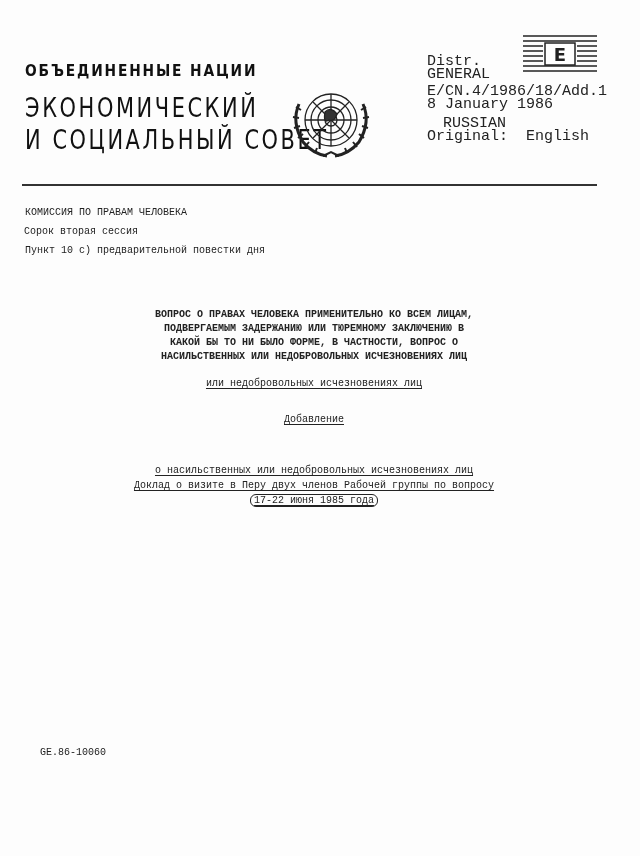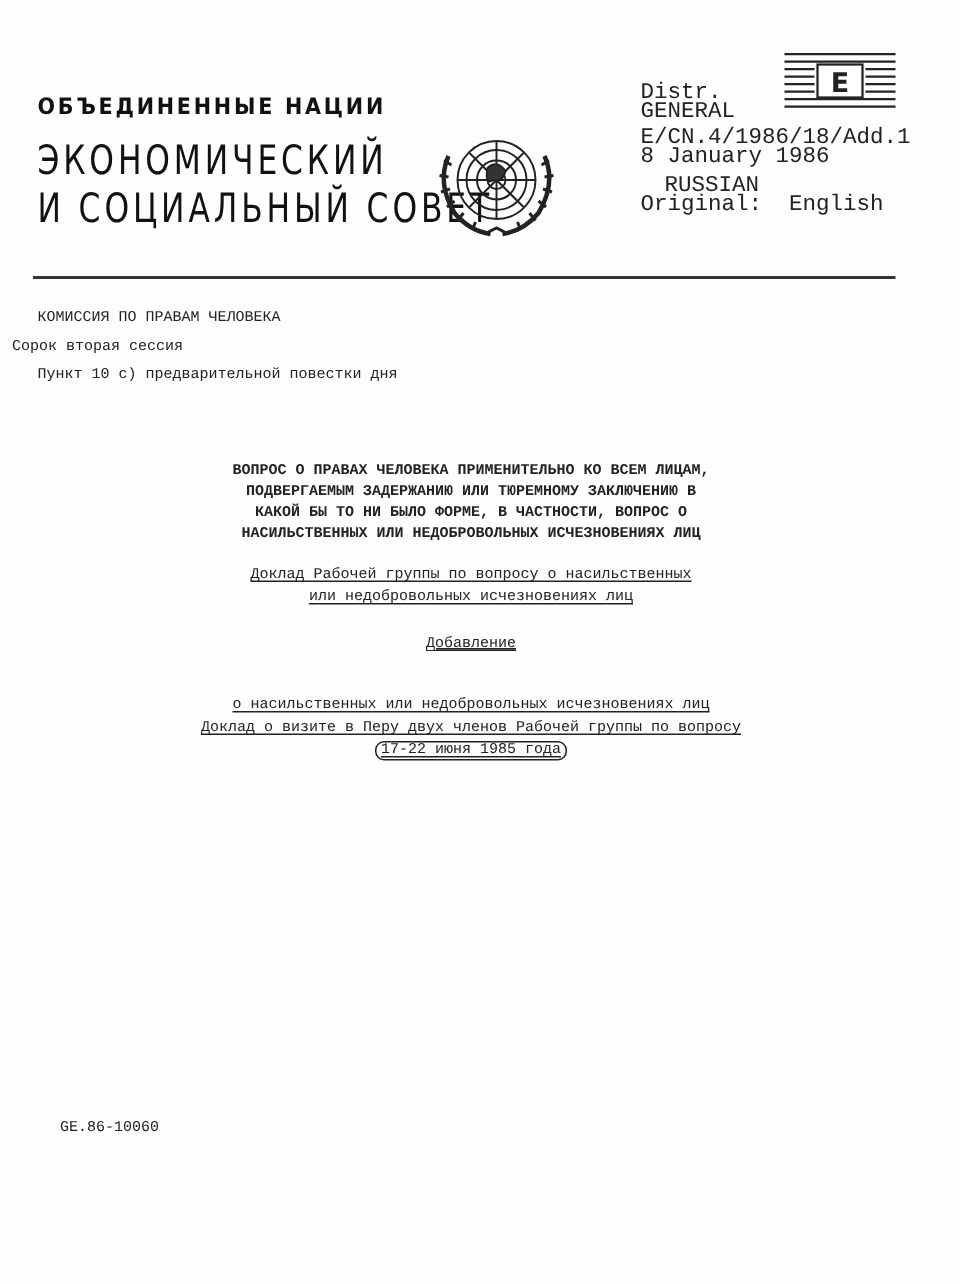--- a/index.html
+++ b/index.html
@@ -91,36 +91,35 @@
 <div class="abs meta" style="top:85px;">E/CN.4/1986/18/Add.1</div>
 <div class="abs meta" style="top:98px;">8 January 1986</div>
 <div class="abs meta" style="top:117px;margin-left:16px;">RUSSIAN</div>
 <div class="abs meta" style="top:130px;">
   <span>Original:</span>&nbsp;&nbsp;<span>English</span>
 </div>
 
 <div class="abs rule"></div>
 
 <div class="abs typed" style="left:25px; top:207px;">КОМИССИЯ ПО ПРАВАМ ЧЕЛОВЕКА</div>
-<div class="abs typed" style="left:8px; top:226px;text-align:right;">Сорок вторая сессия</div>
+<div class="abs typed" style="left:24px; top:226px;text-align:right;">Сорок вторая сессия</div>
 <div class="abs typed" style="left:25px; top:245px;">Пункт 10 c) предварительной повестки дня</div>
 
 <div class="abs center-block typed" style="top:308px; line-height:14px; font-weight:bold;">
   <div>ВОПРОС О ПРАВАХ ЧЕЛОВЕКА ПРИМЕНИТЕЛЬНО КО ВСЕМ ЛИЦАМ,</div>
   <div>ПОДВЕРГАЕМЫМ ЗАДЕРЖАНИЮ ИЛИ ТЮРЕМНОМУ ЗАКЛЮЧЕНИЮ В</div>
   <div>КАКОЙ БЫ ТО НИ БЫЛО ФОРМЕ,  В ЧАСТНОСТИ, ВОПРОС О</div>
   <div>НАСИЛЬСТВЕННЫХ ИЛИ НЕДОБРОВОЛЬНЫХ ИСЧЕЗНОВЕНИЯХ ЛИЦ</div>
 </div>
 
 <div class="abs center-block typed" style="top:376px; line-height:15px;">
-  <div class="u">Доклад Рабочей группы по вопросу о насильственных</div>
   <div class="u">или недобровольных исчезновениях лиц</div>
 </div>
 
-<div class="abs center-block typed" style="top:424px;text-decoration:underline;">
+<div class="abs center-block typed" style="top:414px;">
   <span class="u">Добавление</span>
 </div>
 
 <div class="abs center-block typed" style="top:463px; line-height:15px;">
   <div class="u">о насильственных или недобровольных исчезновениях лиц</div>
   <div class="u">Доклад о визите в Перу двух членов Рабочей группы по вопросу</div>
   <div><span class="paren u">17-22 июня 1985 года</span></div>
 </div>
 
 <div class="abs typed symbol">GE.86-10060</div>

